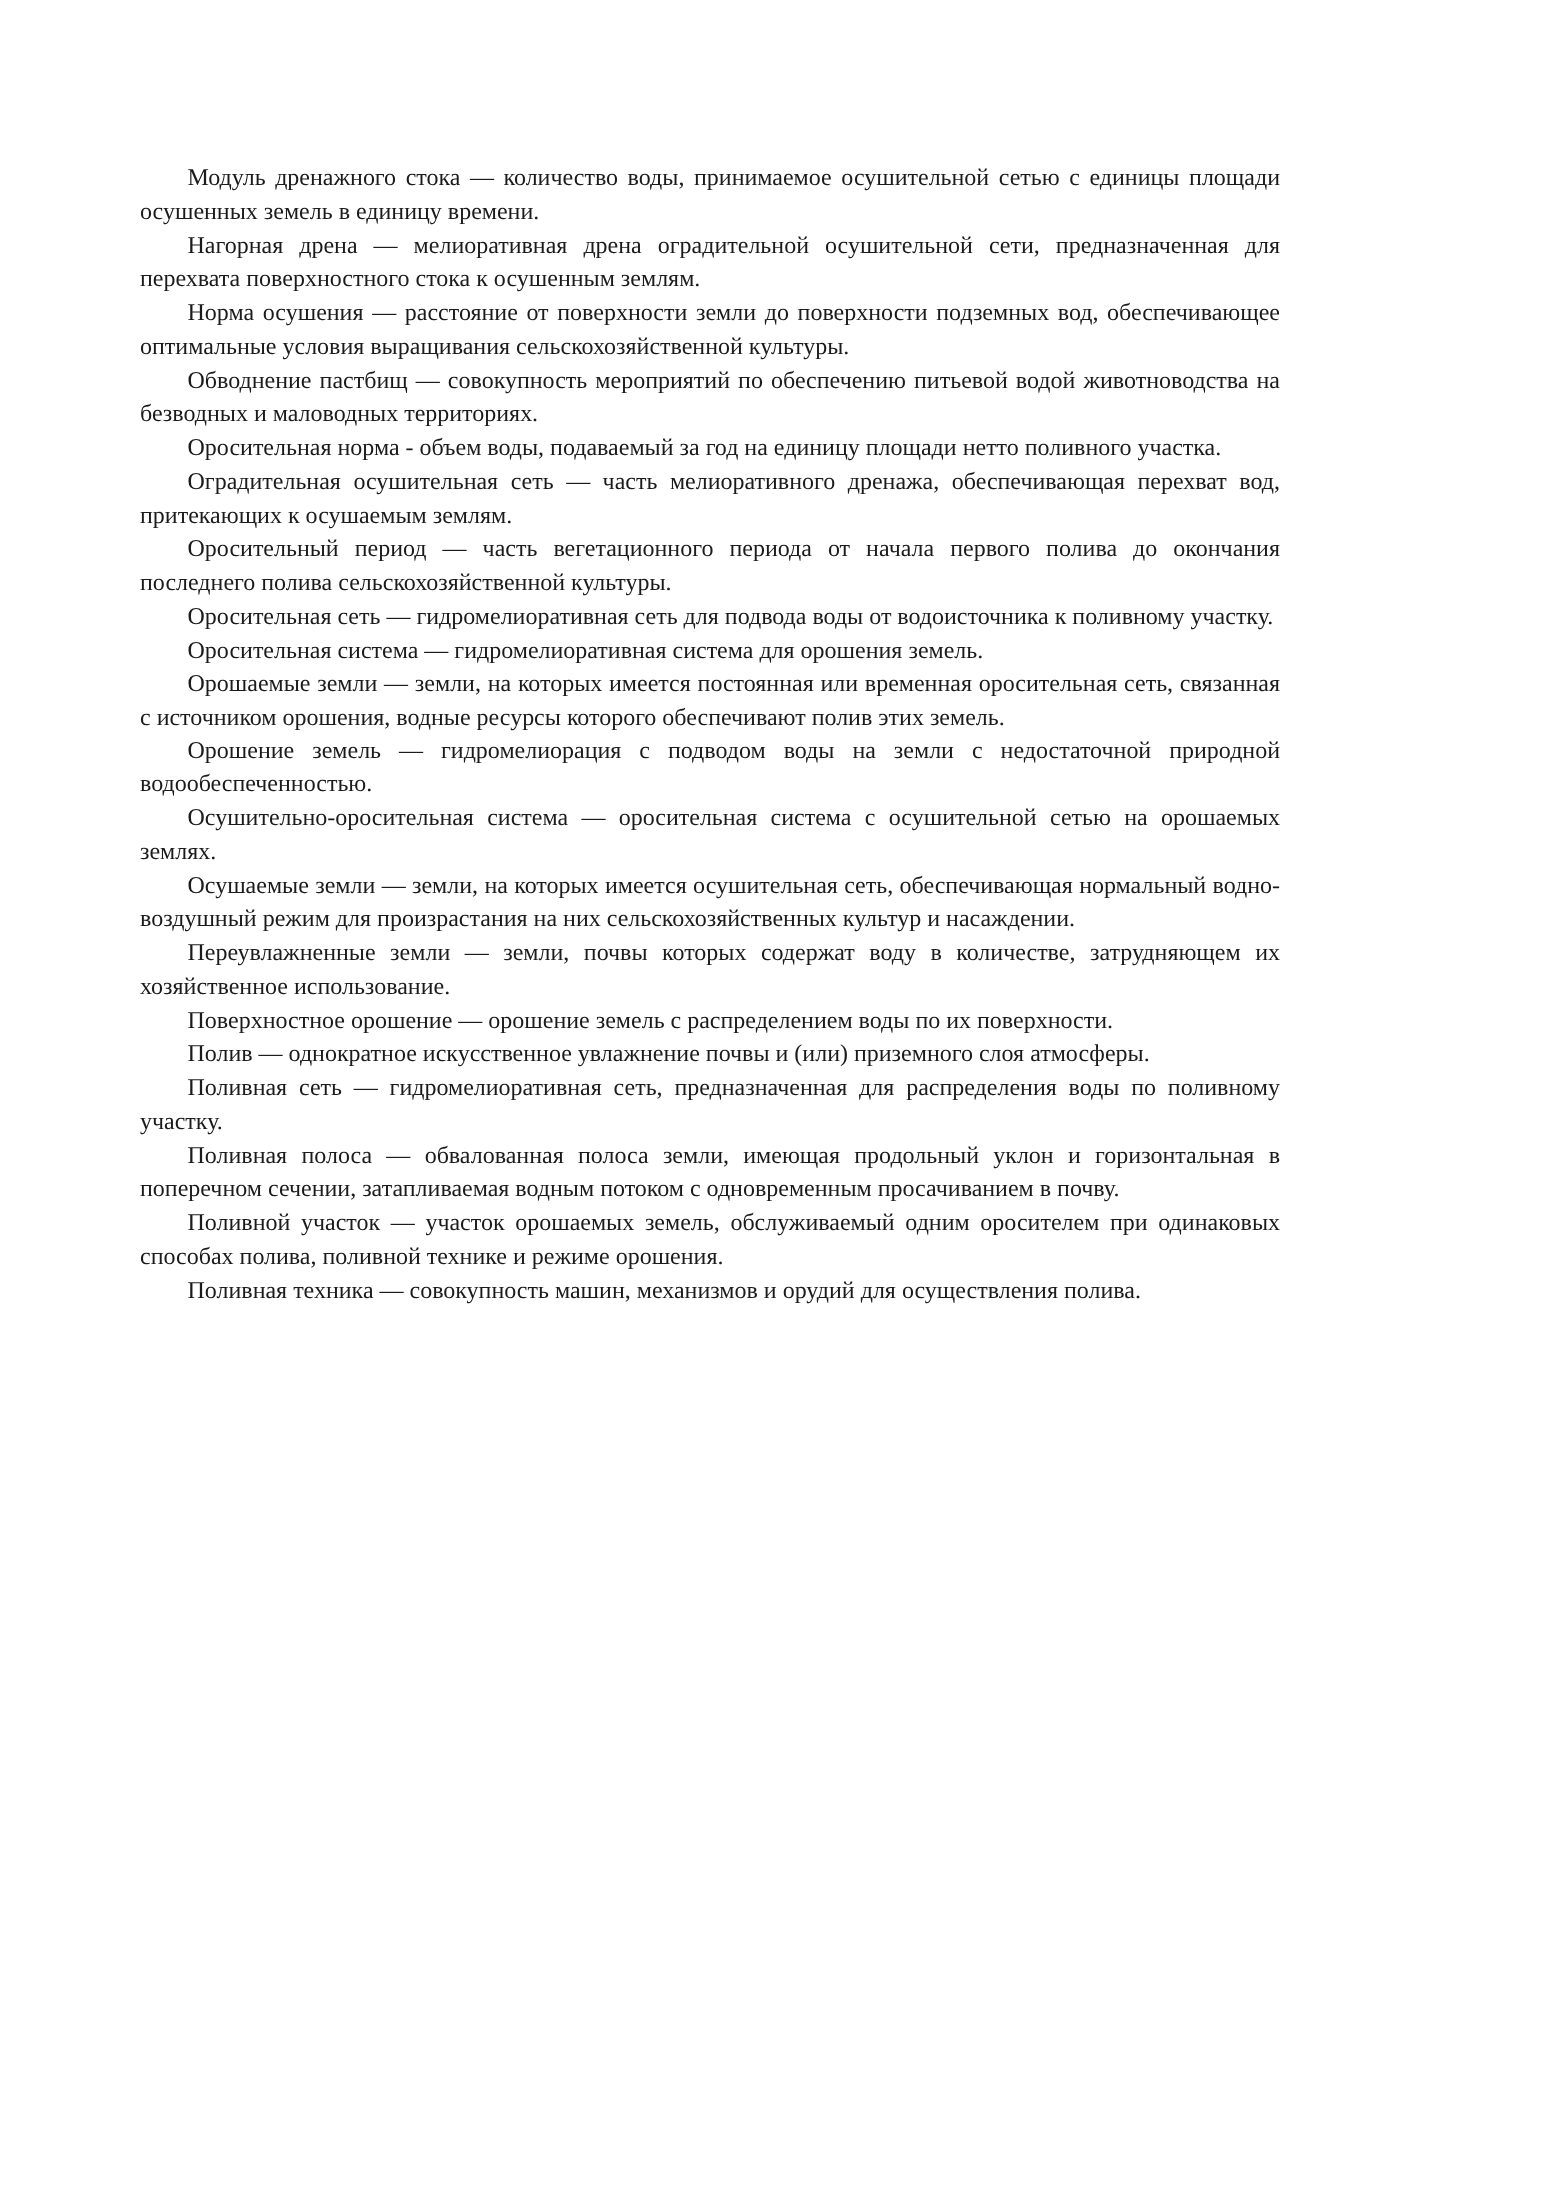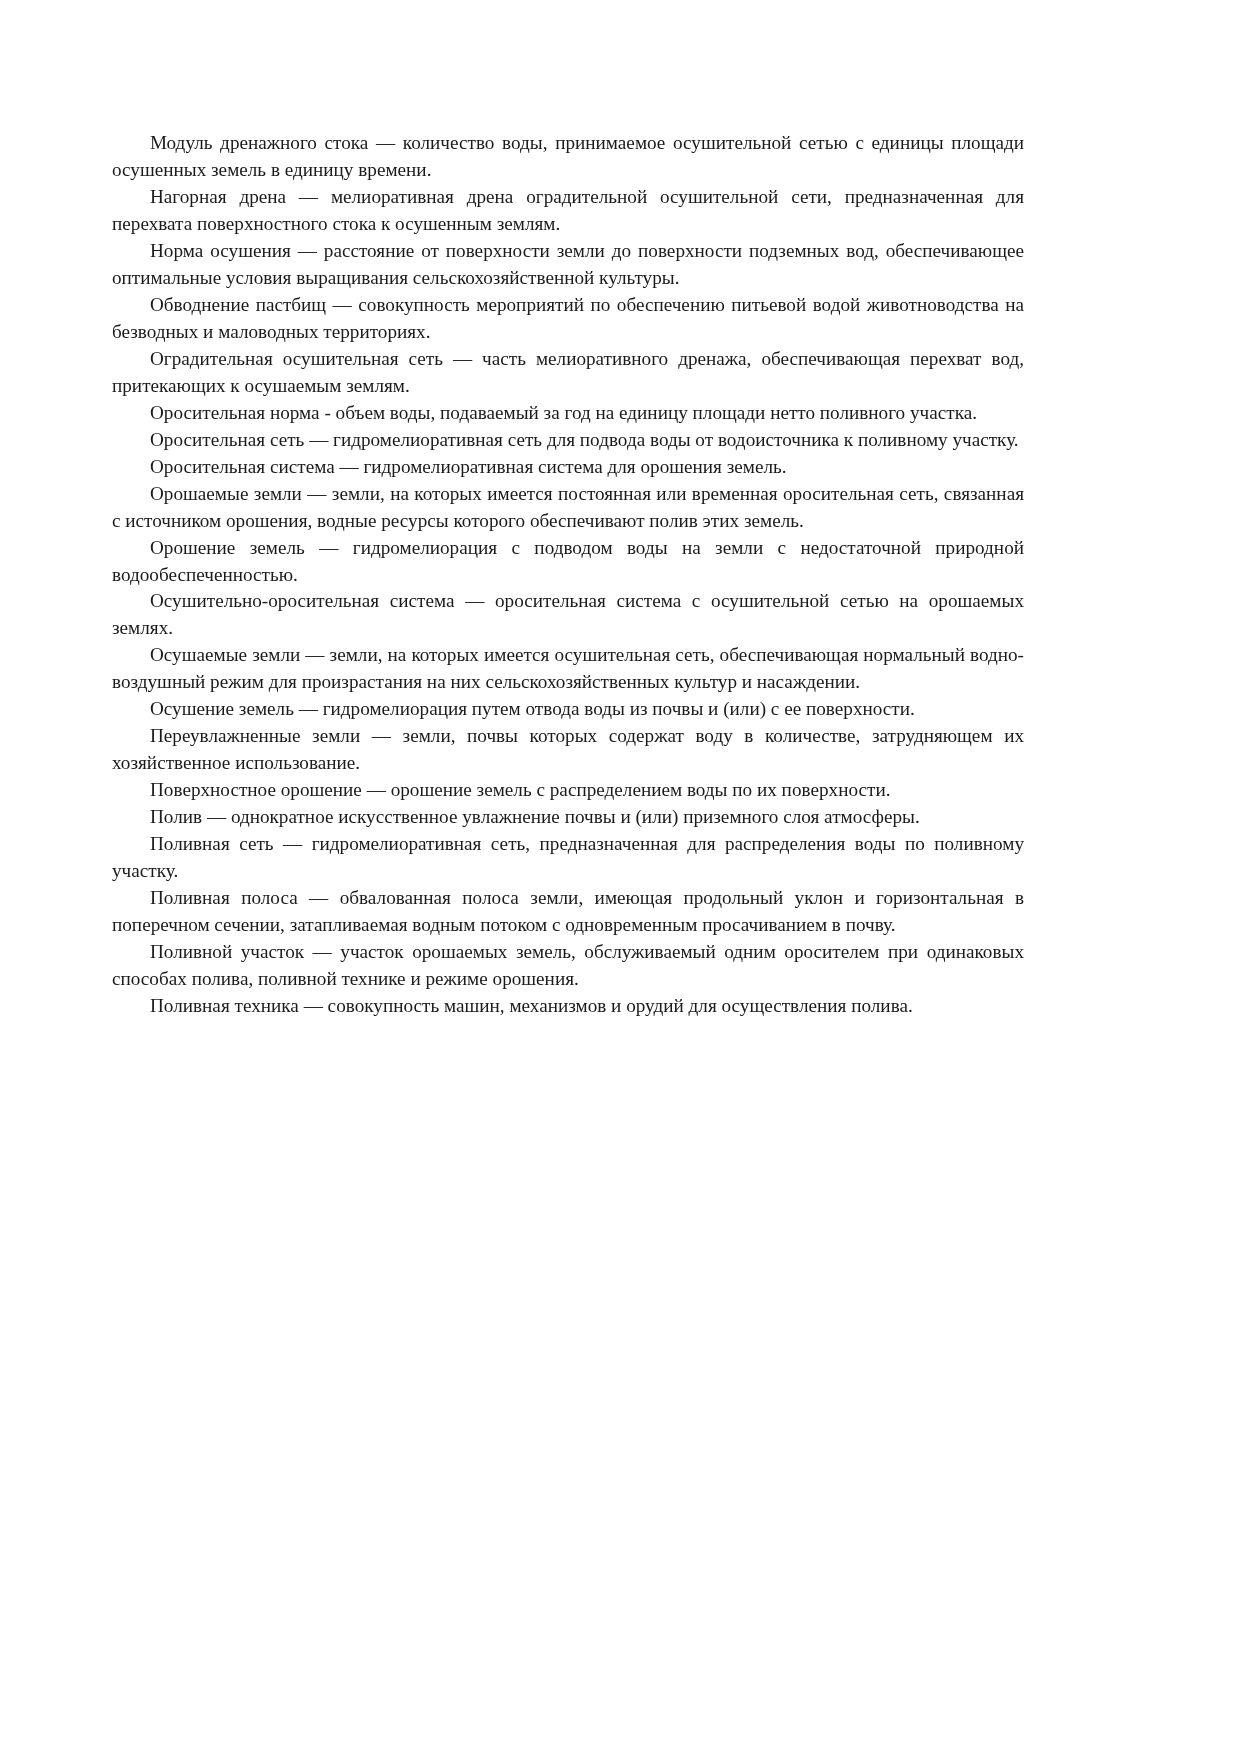--- a/index.html
+++ b/index.html
@@ -35,29 +35,29 @@
 </style>
 </head>
 <body>
 
 <div class="page">
   <div class="body-text">
     <p>Модуль дренажного стока — количество воды, принимаемое осушительной сетью с единицы площади осушенных земель в единицу времени.</p>
     <p>Нагорная дрена — мелиоративная дрена оградительной осушительной сети, предназначенная для перехвата поверхностного стока к осушенным землям.</p>
     <p>Норма осушения — расстояние от поверхности земли до поверхности подземных вод, обеспечивающее оптимальные условия выращивания сельскохозяйственной культуры.</p>
     <p>Обводнение пастбищ — совокупность мероприятий по обеспечению питьевой водой животноводства на безводных и маловодных территориях.</p>
+    <p>Оросительная норма - объем воды, подаваемый за год на единицу площади нетто поливного участка.</p>
     <p>Оградительная осушительная сеть — часть мелиоративного дренажа, обеспечивающая перехват вод, притекающих к осушаемым землям.</p>
-    <p>Оросительная норма - объем воды, подаваемый за год на единицу площади нетто поливного участка.</p>
+    <p>Оросительный период — часть вегетационного периода от начала первого полива до окончания последнего полива сельскохозяйственной культуры.</p>
     <p>Оросительная сеть — гидромелиоративная сеть для подвода воды от водоисточника к поливному участку.</p>
     <p>Оросительная система — гидромелиоративная система для орошения земель.</p>
     <p>Орошаемые земли — земли, на которых имеется постоянная или временная оросительная сеть, связанная с источником орошения, водные ресурсы которого обеспечивают полив этих земель.</p>
     <p>Орошение земель — гидромелиорация с подводом воды на земли с недостаточной природной водообеспеченностью.</p>
     <p>Осушительно-оросительная система — оросительная система с осушительной сетью на орошаемых землях.</p>
     <p>Осушаемые земли — земли, на которых имеется осушительная сеть, обеспечивающая нормальный водно-воздушный режим для произрастания на них сельскохозяйственных культур и насаждении.</p>
-    <p>Осушение земель — гидромелиорация путем отвода воды из почвы и (или) с ее поверхности.</p>
     <p>Переувлажненные земли — земли, почвы которых содержат воду в количестве, затрудняющем их хозяйственное использование.</p>
     <p>Поверхностное орошение — орошение земель с распределением воды по их поверхности.</p>
     <p>Полив — однократное искусственное увлажнение почвы и (или) приземного слоя атмосферы.</p>
     <p>Поливная сеть — гидромелиоративная сеть, предназначенная для распределения воды по поливному участку.</p>
     <p>Поливная полоса — обвалованная полоса земли, имеющая продольный уклон и горизонтальная в поперечном сечении, затапливаемая водным потоком с одновременным просачиванием в почву.</p>
     <p>Поливной участок — участок орошаемых земель, обслуживаемый одним оросителем при одинаковых способах полива, поливной технике и режиме орошения.</p>
     <p>Поливная техника — совокупность машин, механизмов и орудий для осуществления полива.</p>
   </div>
 </div>
 

